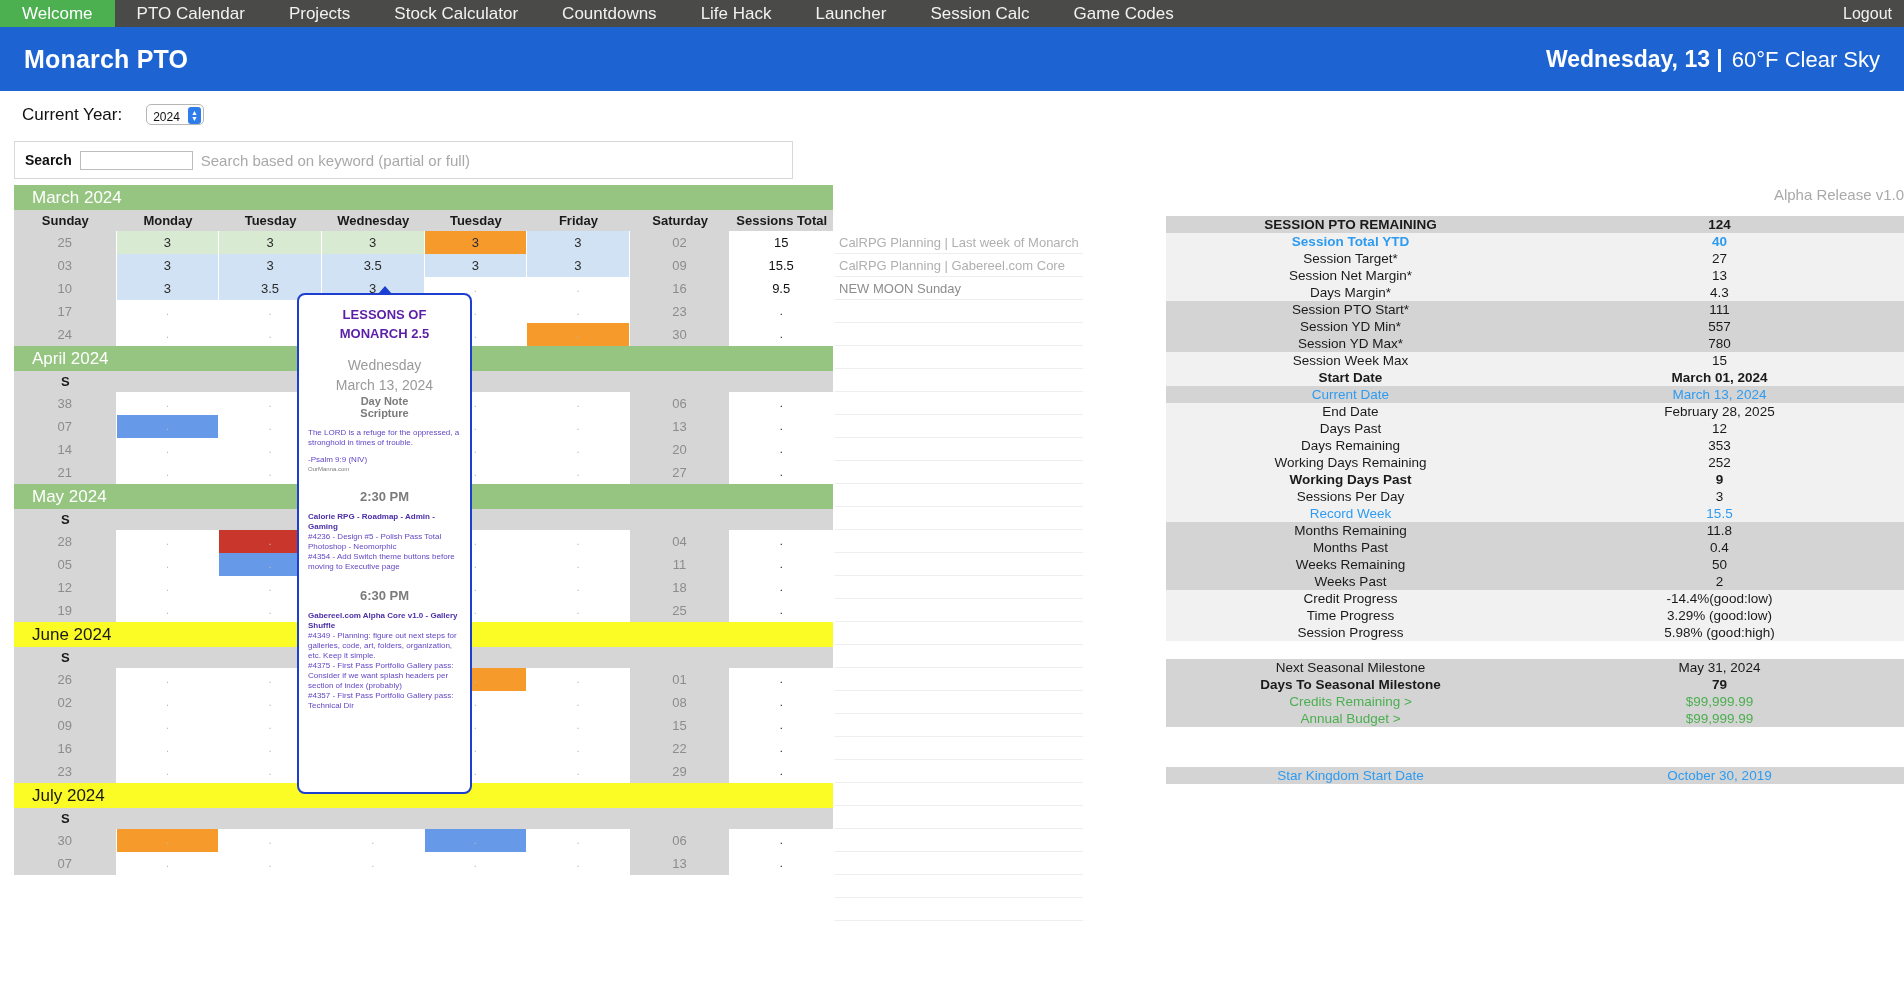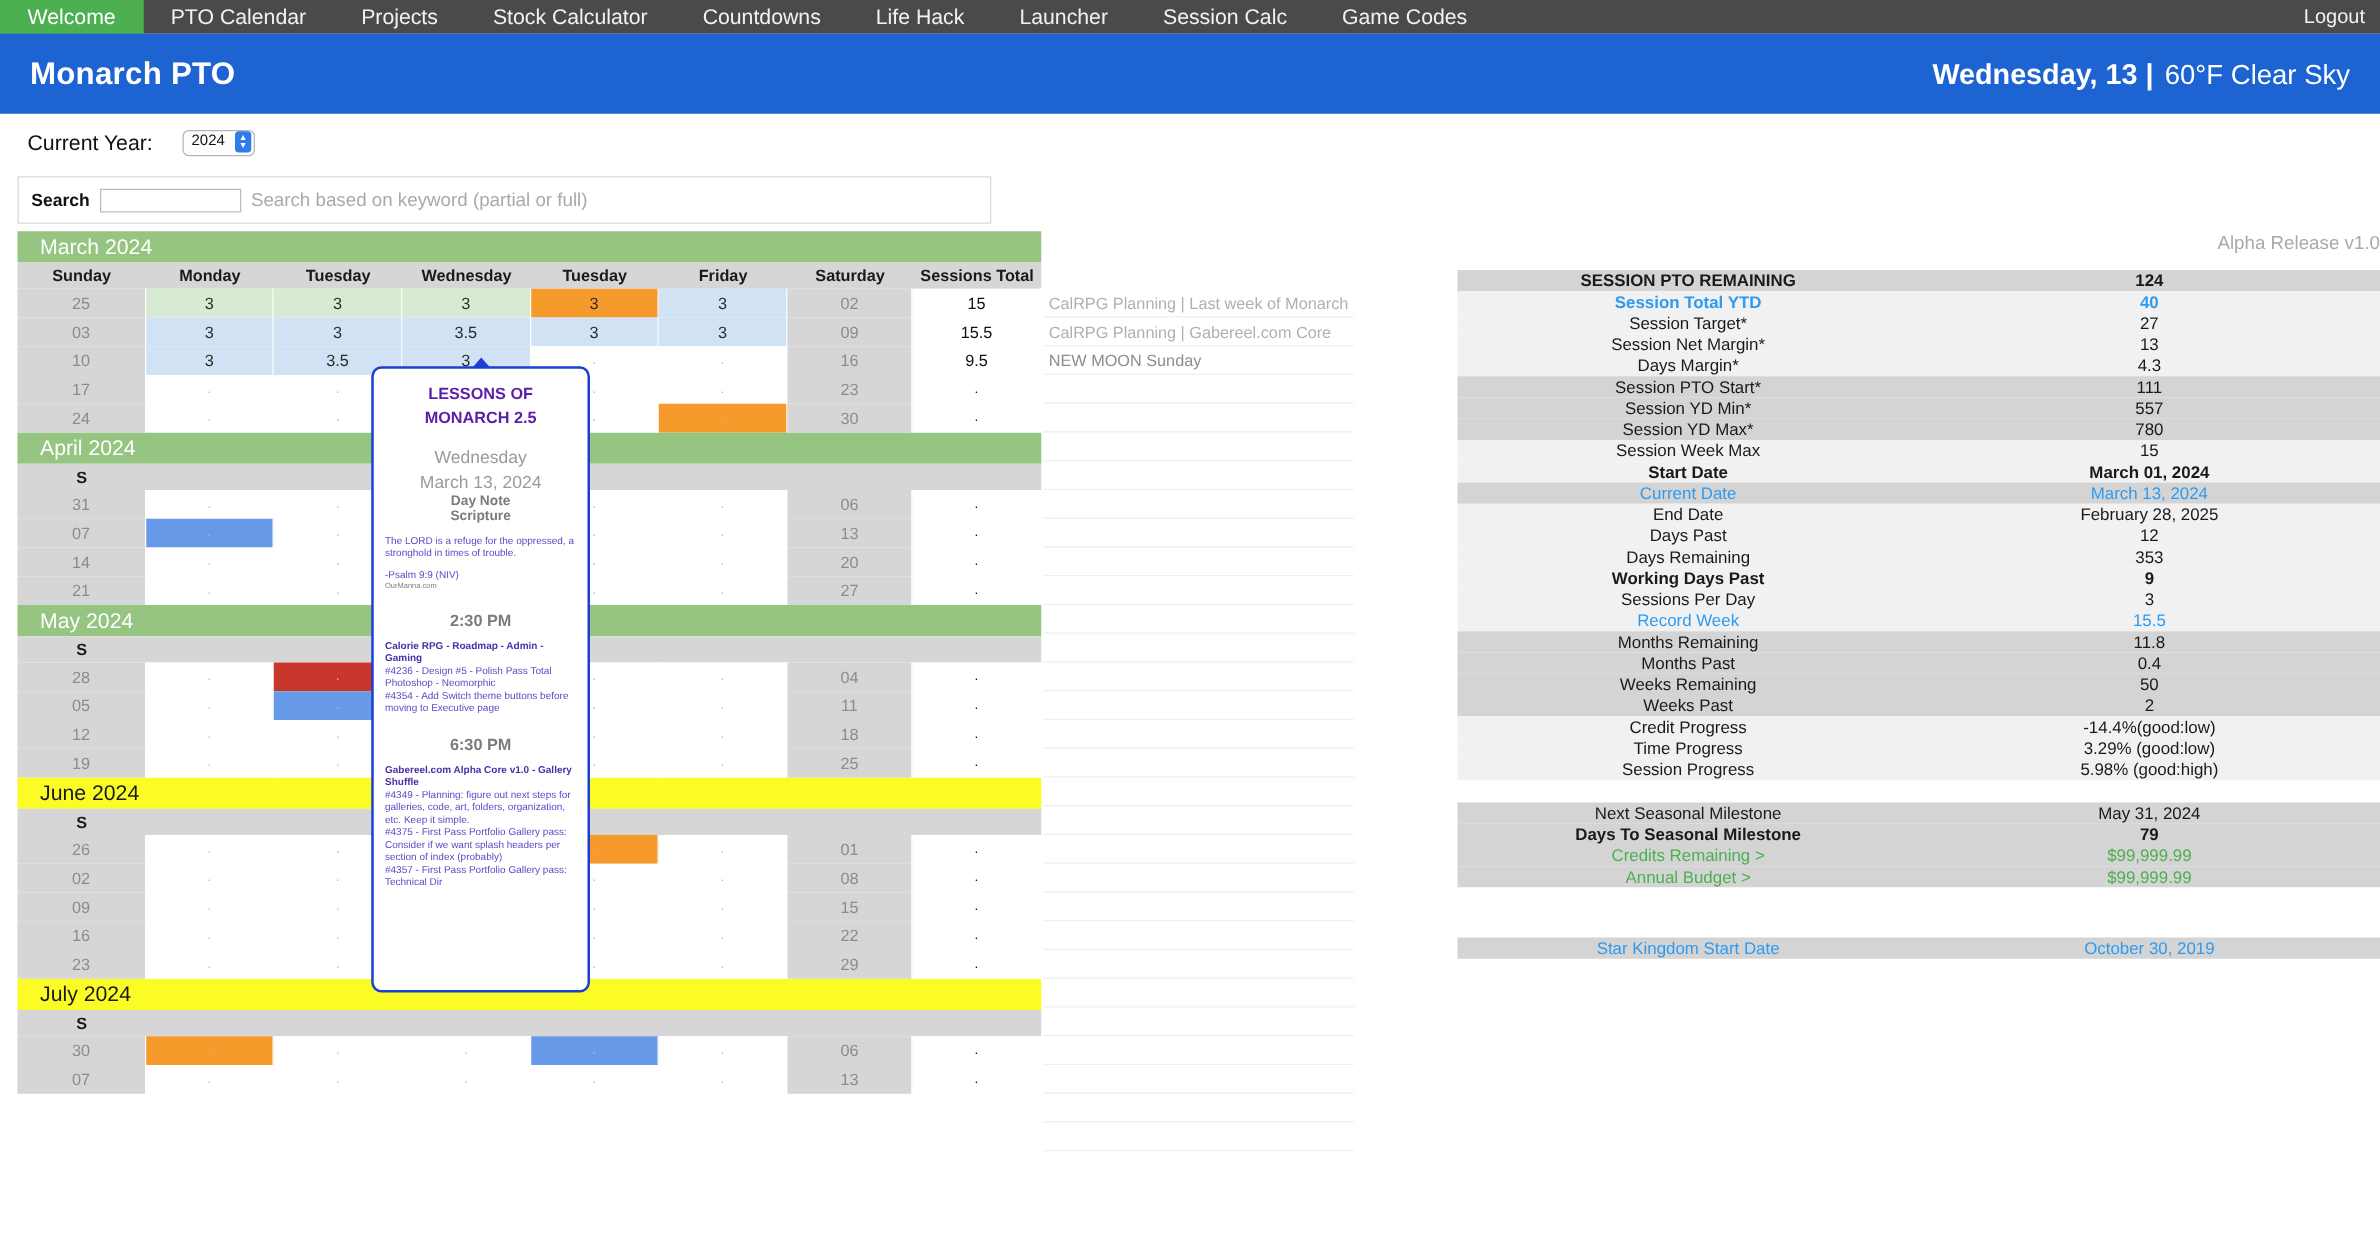--- a/index.html
+++ b/index.html
@@ -45,21 +45,21 @@
   .header-date { font-weight: bold; }
   .header-weather { font-weight: normal; font-size: 22px; }
 
   
   .yearbar {
     position: absolute; top: 104px; left: 22px;
     display: flex; align-items: center; gap: 24px;
   }
   .yearbar-label { font-size: 17px; color: #111; }
   .year-select {
-    display: inline-flex; align-items: flex-start;
+    display: inline-flex; align-items: flex-end;
     border: 1px solid #b6b6b6; border-radius: 5px;
     background: #fdfdfd; height: 21px; padding: 0 2px 0 6px;
     font-size: 12px; cursor: pointer;
   }
   .year-select .val { padding-right: 8px; color: #111; }
   .stepper {
     width: 13px; height: 17px; border-radius: 3px; background: #2f7ceb;
     display: flex; flex-direction: column; align-items: center; justify-content: center;
     color: #fff; font-size: 7px; line-height: 6px;
   }
@@ -291,21 +291,21 @@
       <div class="dow-cell c-sun">S</div>
       <div class="dow-cell c-day"></div>
       <div class="dow-cell c-day"></div>
       <div class="dow-cell c-day"></div>
       <div class="dow-cell c-day"></div>
       <div class="dow-cell c-day"></div>
       <div class="dow-cell c-sat"></div>
       <div class="dow-cell c-tot"></div>
     </div>
     <div class="wk-row">
-      <div class="cell daycol c-sun">31</div>
+      <div class="cell daycol c-sun">38</div>
       <div class="cell c-day plain dot">.</div>
       <div class="cell c-day plain dot">.</div>
       <div class="cell c-day plain dot">.</div>
       <div class="cell c-day plain dot">.</div>
       <div class="cell c-day plain dot">.</div>
       <div class="cell daycol c-sat">06</div>
       <div class="cell total c-tot dot">.</div>
     </div>
     <div class="wk-row">
       <div class="cell daycol c-sun">07</div>
@@ -587,20 +587,24 @@
       <div class="v">February 28, 2025</div>
     </div>
     <div class="srow bg-l ">
       <div class="k">Days Past</div>
       <div class="v">12</div>
     </div>
     <div class="srow bg-l ">
       <div class="k">Days Remaining</div>
       <div class="v">353</div>
     </div>
+    <div class="srow bg-l ">
+      <div class="k">Working Days Remaining</div>
+      <div class="v">252</div>
+    </div>
     <div class="srow bg-l bold">
       <div class="k">Working Days Past</div>
       <div class="v">9</div>
     </div>
     <div class="srow bg-l ">
       <div class="k">Sessions Per Day</div>
       <div class="v">3</div>
     </div>
     <div class="srow bg-l blue">
       <div class="k">Record Week</div>

